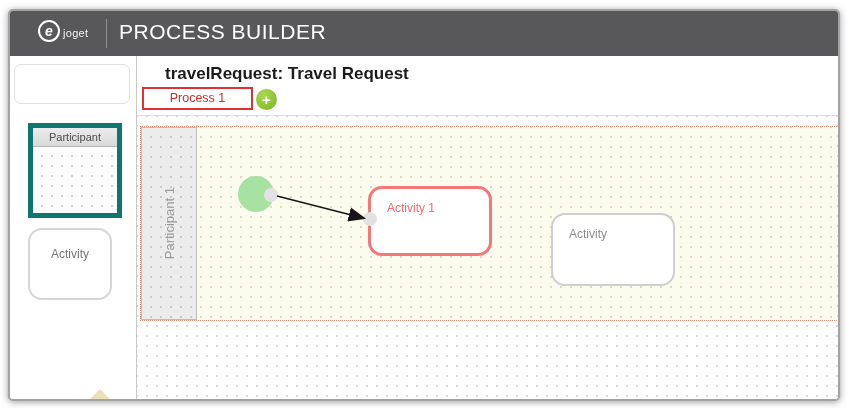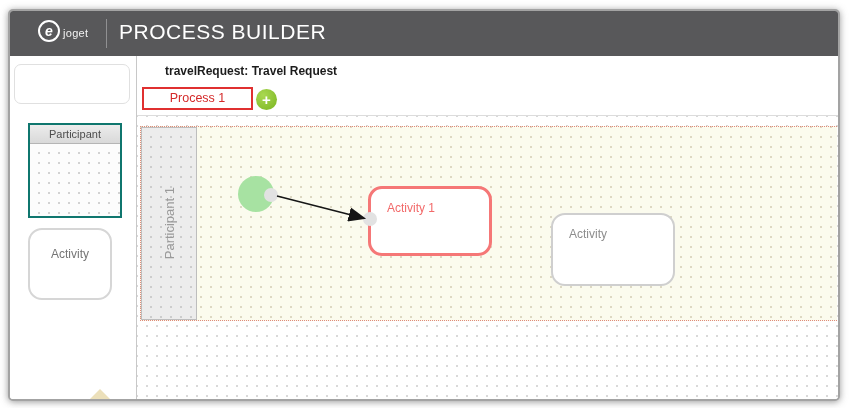--- a/index.html
+++ b/index.html
@@ -41,21 +41,21 @@
   .sidebar {
     position: absolute; left: 0; top: 45px; bottom: 0; width: 127px;
     background: #fff; border-right: 1px solid #c8c8c8;
   }
   .palette-blank {
     position: absolute; left: 4px; top: 8px; width: 116px; height: 40px;
     background: #fff; border: 1px solid #e0e0e0; border-radius: 7px;
   }
   .palette-participant {
     position: absolute; left: 18px; top: 67px; width: 94px; height: 95px;
-    border: 2px solid #0f766e; background: #fcfcfc;
+    border: 5px solid #0f766e; background: #fcfcfc;
   }
   .pp-header {
     height: 19px; background: linear-gradient(#ececec, #d9d9d9);
     border-bottom: 1px solid #b5b5b5;
     font-size: 11px; color: #4d4d4d; text-align: center; line-height: 18px;
   }
   .pp-body {
     position: absolute; left: 0; top: 19px; right: 0; bottom: 0;
     background-image: radial-gradient(circle, #d2d2d2 1px, transparent 1.3px);
     background-size: 10px 10px; background-position: 4px 4px;
@@ -73,21 +73,21 @@
     border-bottom: 10px solid #ece0ba;
   }
 
   
   .canvas {
     position: absolute; left: 127px; top: 45px; right: 0; bottom: 0;
     background: #fff;
   }
   .canvas-title {
     position: absolute; left: 28px; top: 8px;
-    font-size: 12px; font-weight: bold; color: #1c1c1c; white-space: nowrap;
+    font-size: 17px; font-weight: bold; color: #1c1c1c; white-space: nowrap;
   }
   .process-tab {
     position: absolute; left: 5px; top: 31px; width: 111px; height: 23px;
     background: #fff; border: 2px solid #e03030;
     color: #d42a2a; font-size: 12.5px; font-weight: normal;
     text-align: center; line-height: 19px; cursor: pointer; z-index: 3;
   }
   .add-btn {
     position: absolute; left: 119px; top: 33px; width: 21px; height: 21px;
     border: none; border-radius: 50%;

